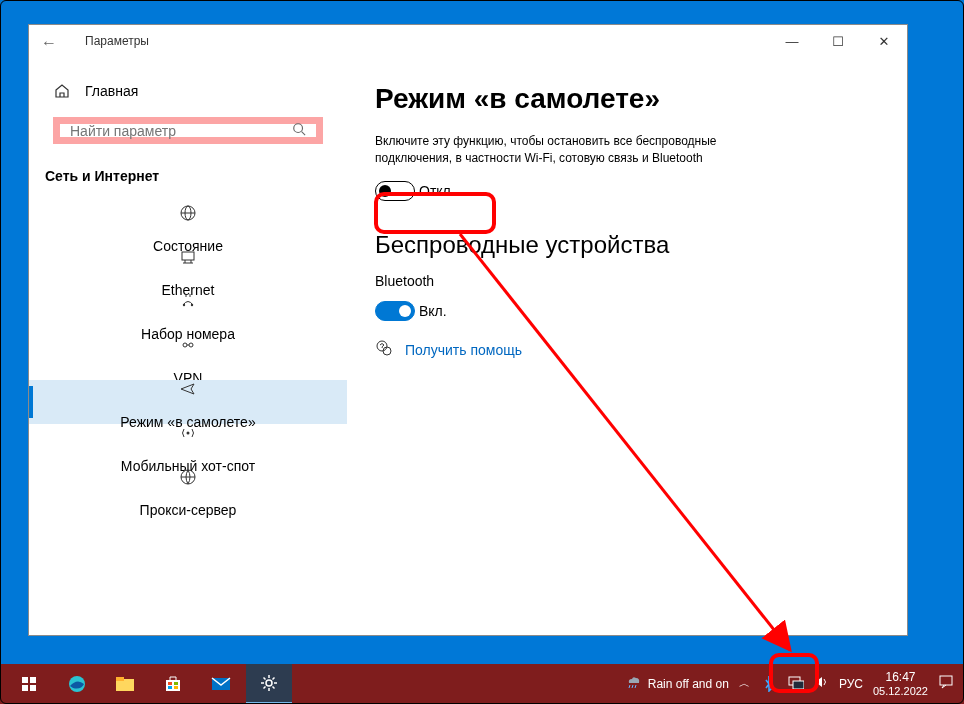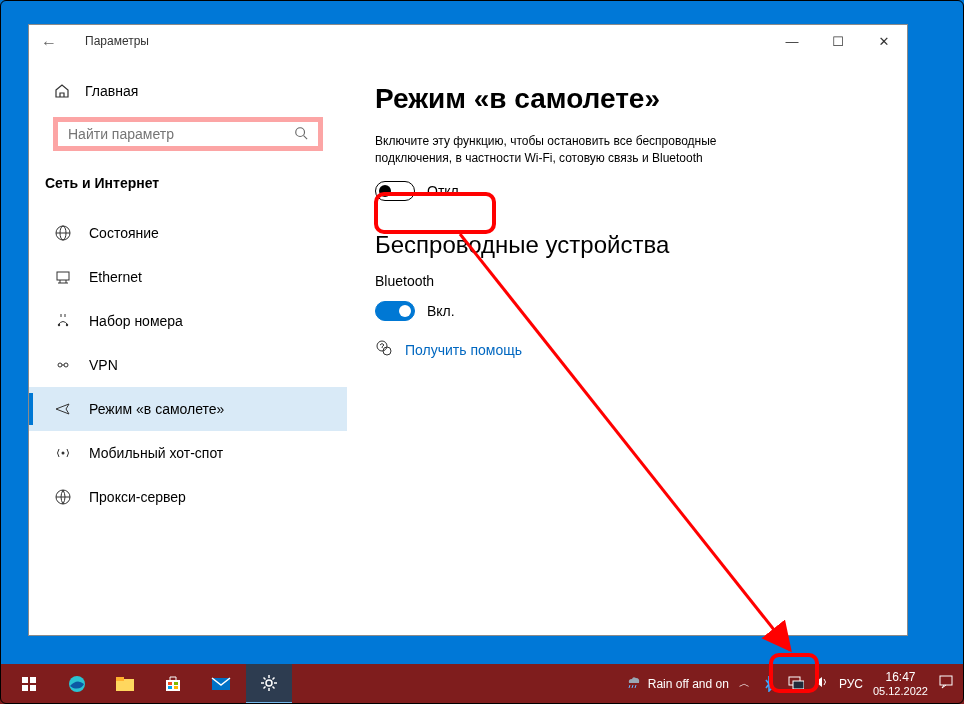--- a/index.html
+++ b/index.html
@@ -35,45 +35,46 @@
   .body { flex: 1; display: flex; overflow: hidden; }
   .sidebar { width: 318px; padding: 18px 0 0 0; }
   .home-row {
     display: flex; align-items: center; gap: 14px;
     padding: 8px 24px; font-size: 14px; color: #000;
   }
   .home-row .icon { width: 18px; display: flex; justify-content: center; }
   .search-wrap { padding: 10px 24px 18px 24px; }
   .search {
     display: flex; align-items: center;
-    height: 34px; border: 5px solid #fca5a5; background: #fff;
+    height: 27px; border: 7px solid #fca5a5; background: #fff;
     padding: 0 10px; font-size: 14px; color: #666;
   }
   .search input {
     flex: 1; border: none; outline: none; font-size: 14px; background: transparent;
   }
   .category {
     padding: 6px 24px 20px 16px; font-size: 14px; font-weight: 600;
   }
   .nav { list-style: none; }
   .nav li {
     display: flex; align-items: center; gap: 16px;
     height: 44px; padding: 0 24px; font-size: 14px; color: #000;
     position: relative;
+    flex-direction: column;
   }
   .nav li .icon { width: 20px; height: 20px; display: flex; align-items: center; justify-content: center; color: #333; }
   .nav li.active { background: #d9eaf7; }
   .nav li.active::before {
     content: ""; position: absolute; left: 0; top: 6px; bottom: 6px; width: 4px; background: #0078d4;
   }
 
   .main { flex: 1; padding: 26px 28px; }
   .main h1 { font-size: 28px; font-weight: 600; margin-bottom: 18px; }
   .desc { font-size: 12px; color: #000; line-height: 1.4; max-width: 420px; margin-bottom: 14px; }
-  .toggle-row { display: flex; align-items: center; gap: 12px; font-size: 14px; }
+  .toggle-row { display: flex; align-items: center; gap: 4px; font-size: 14px; }
   .toggle {
     width: 40px; height: 20px; border: 1px solid #000; border-radius: 10px; position: relative; background: #fff;
   }
   .toggle .knob {
     width: 12px; height: 12px; background: #000; border-radius: 50%;
     position: absolute; top: 3px; left: 3px;
   }
   .toggle.on { background: #0078d4; border-color: #0078d4; }
   .toggle.on .knob { background: #fff; left: auto; right: 3px; }
 

